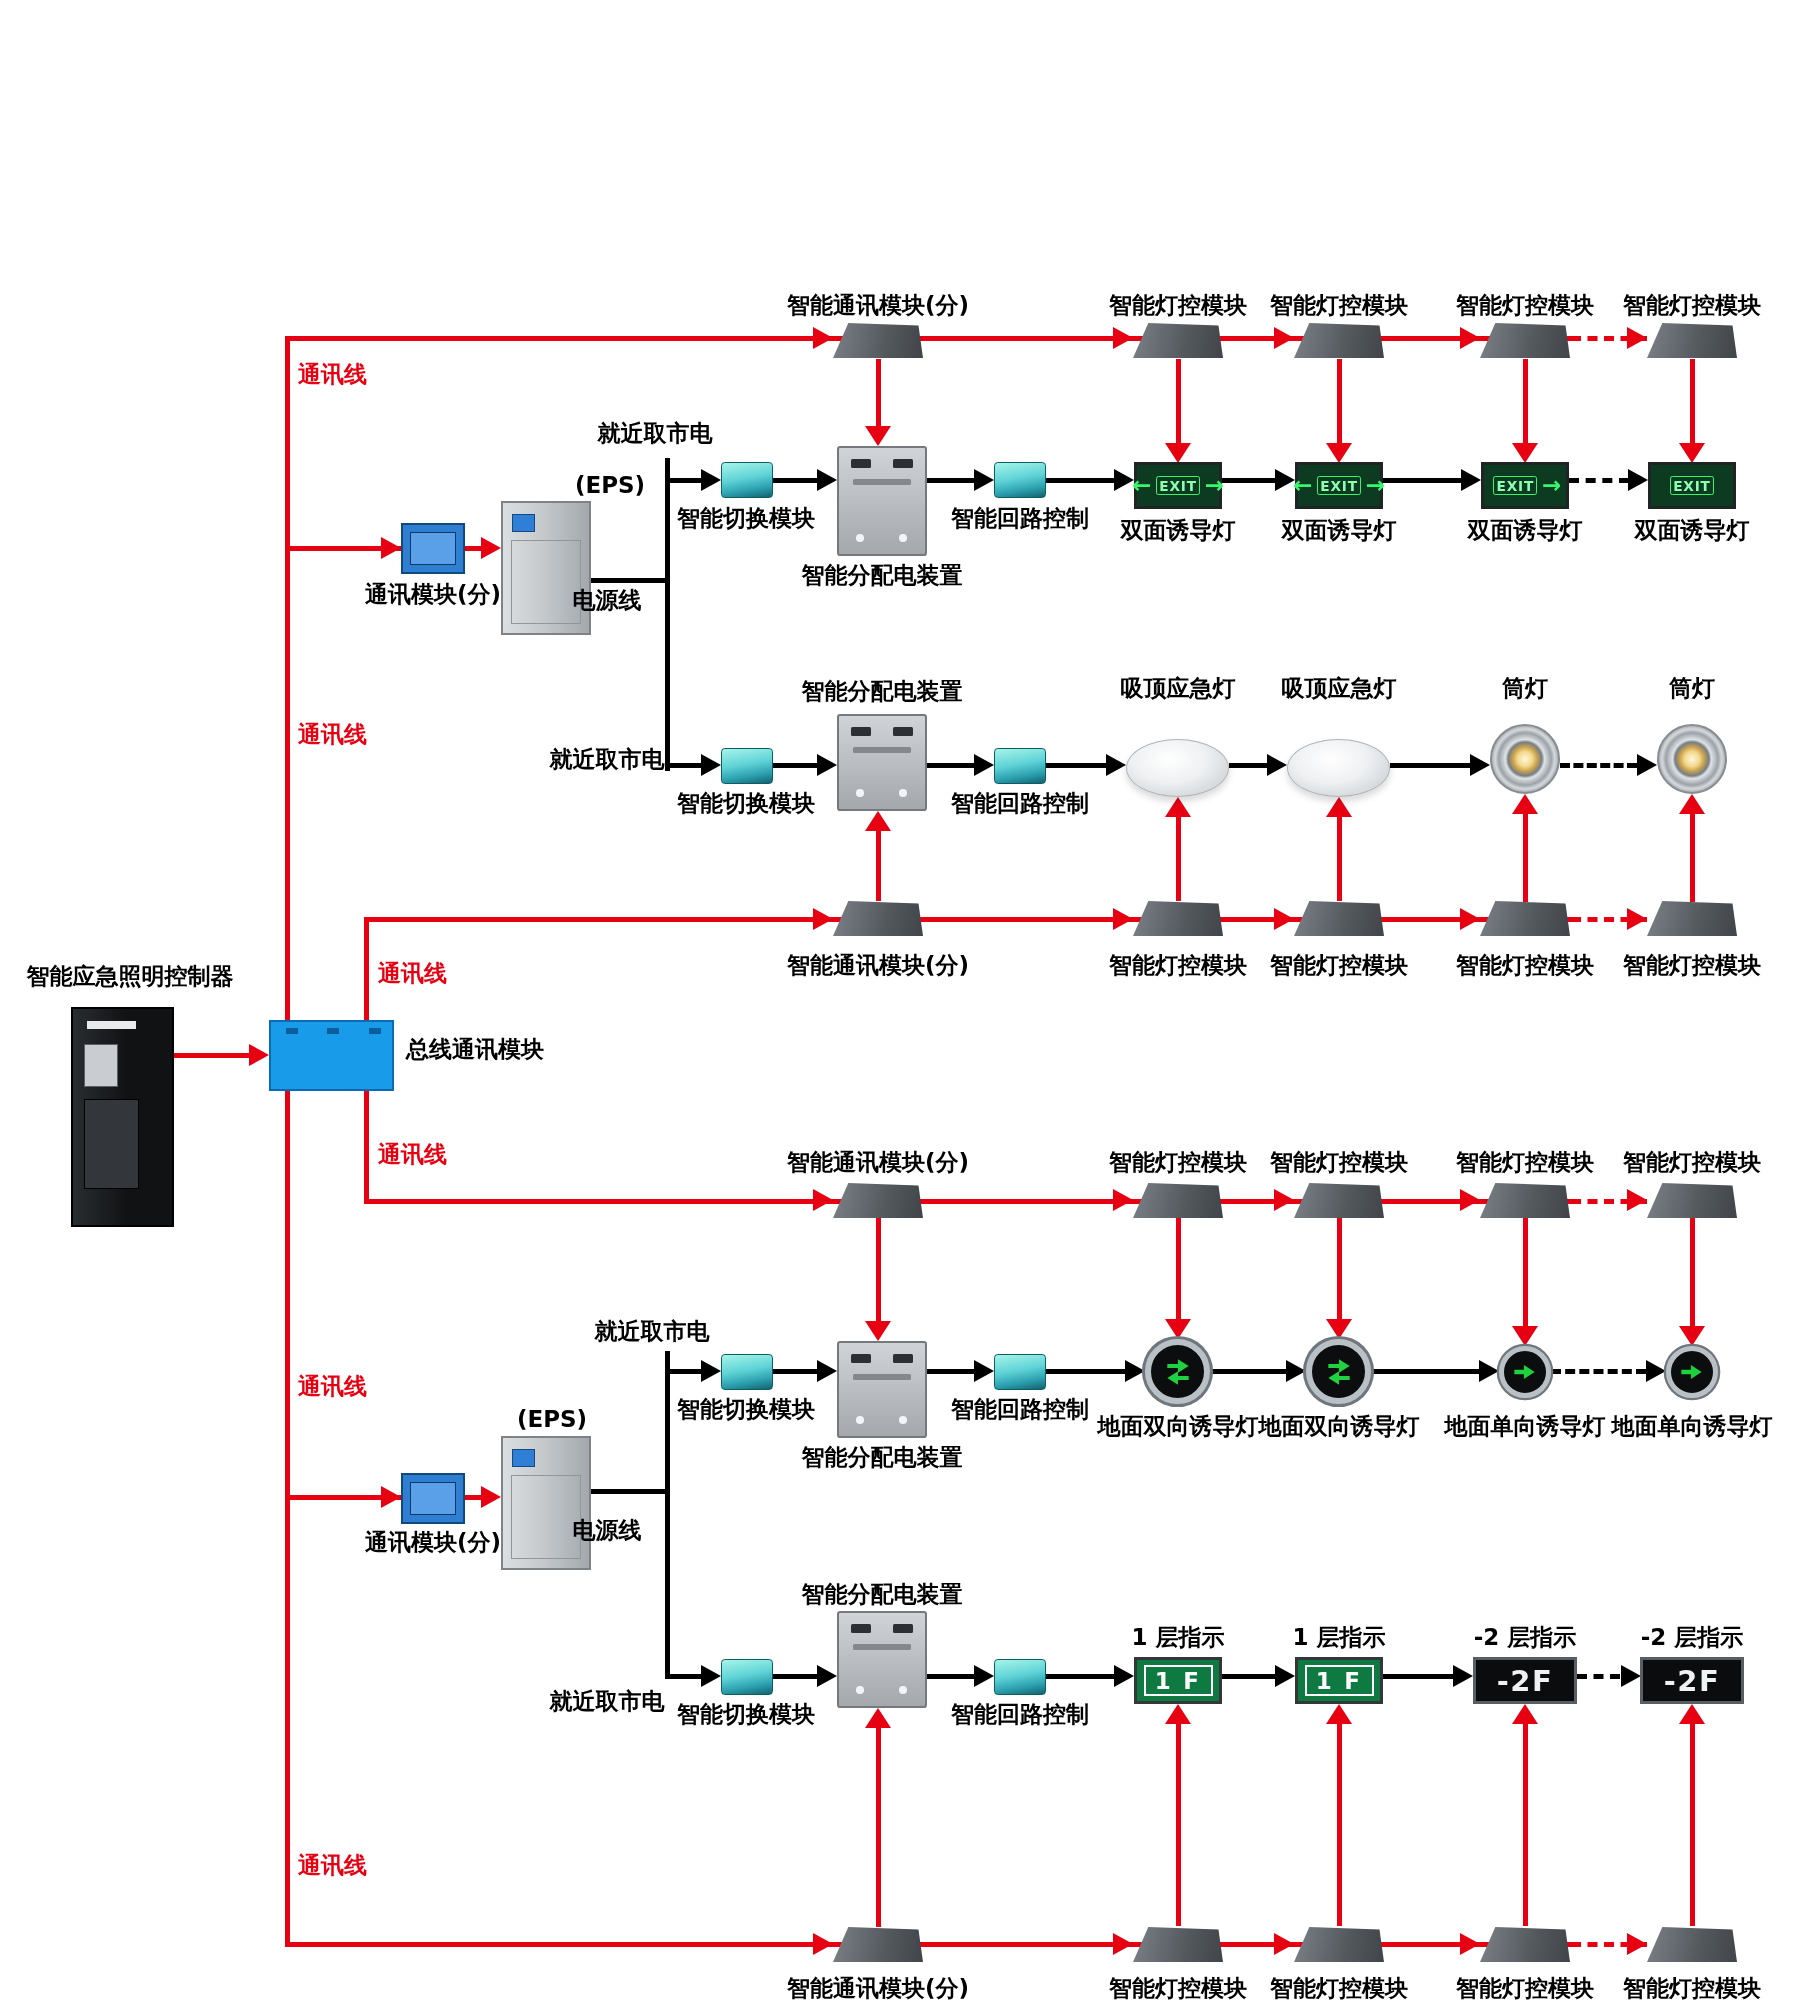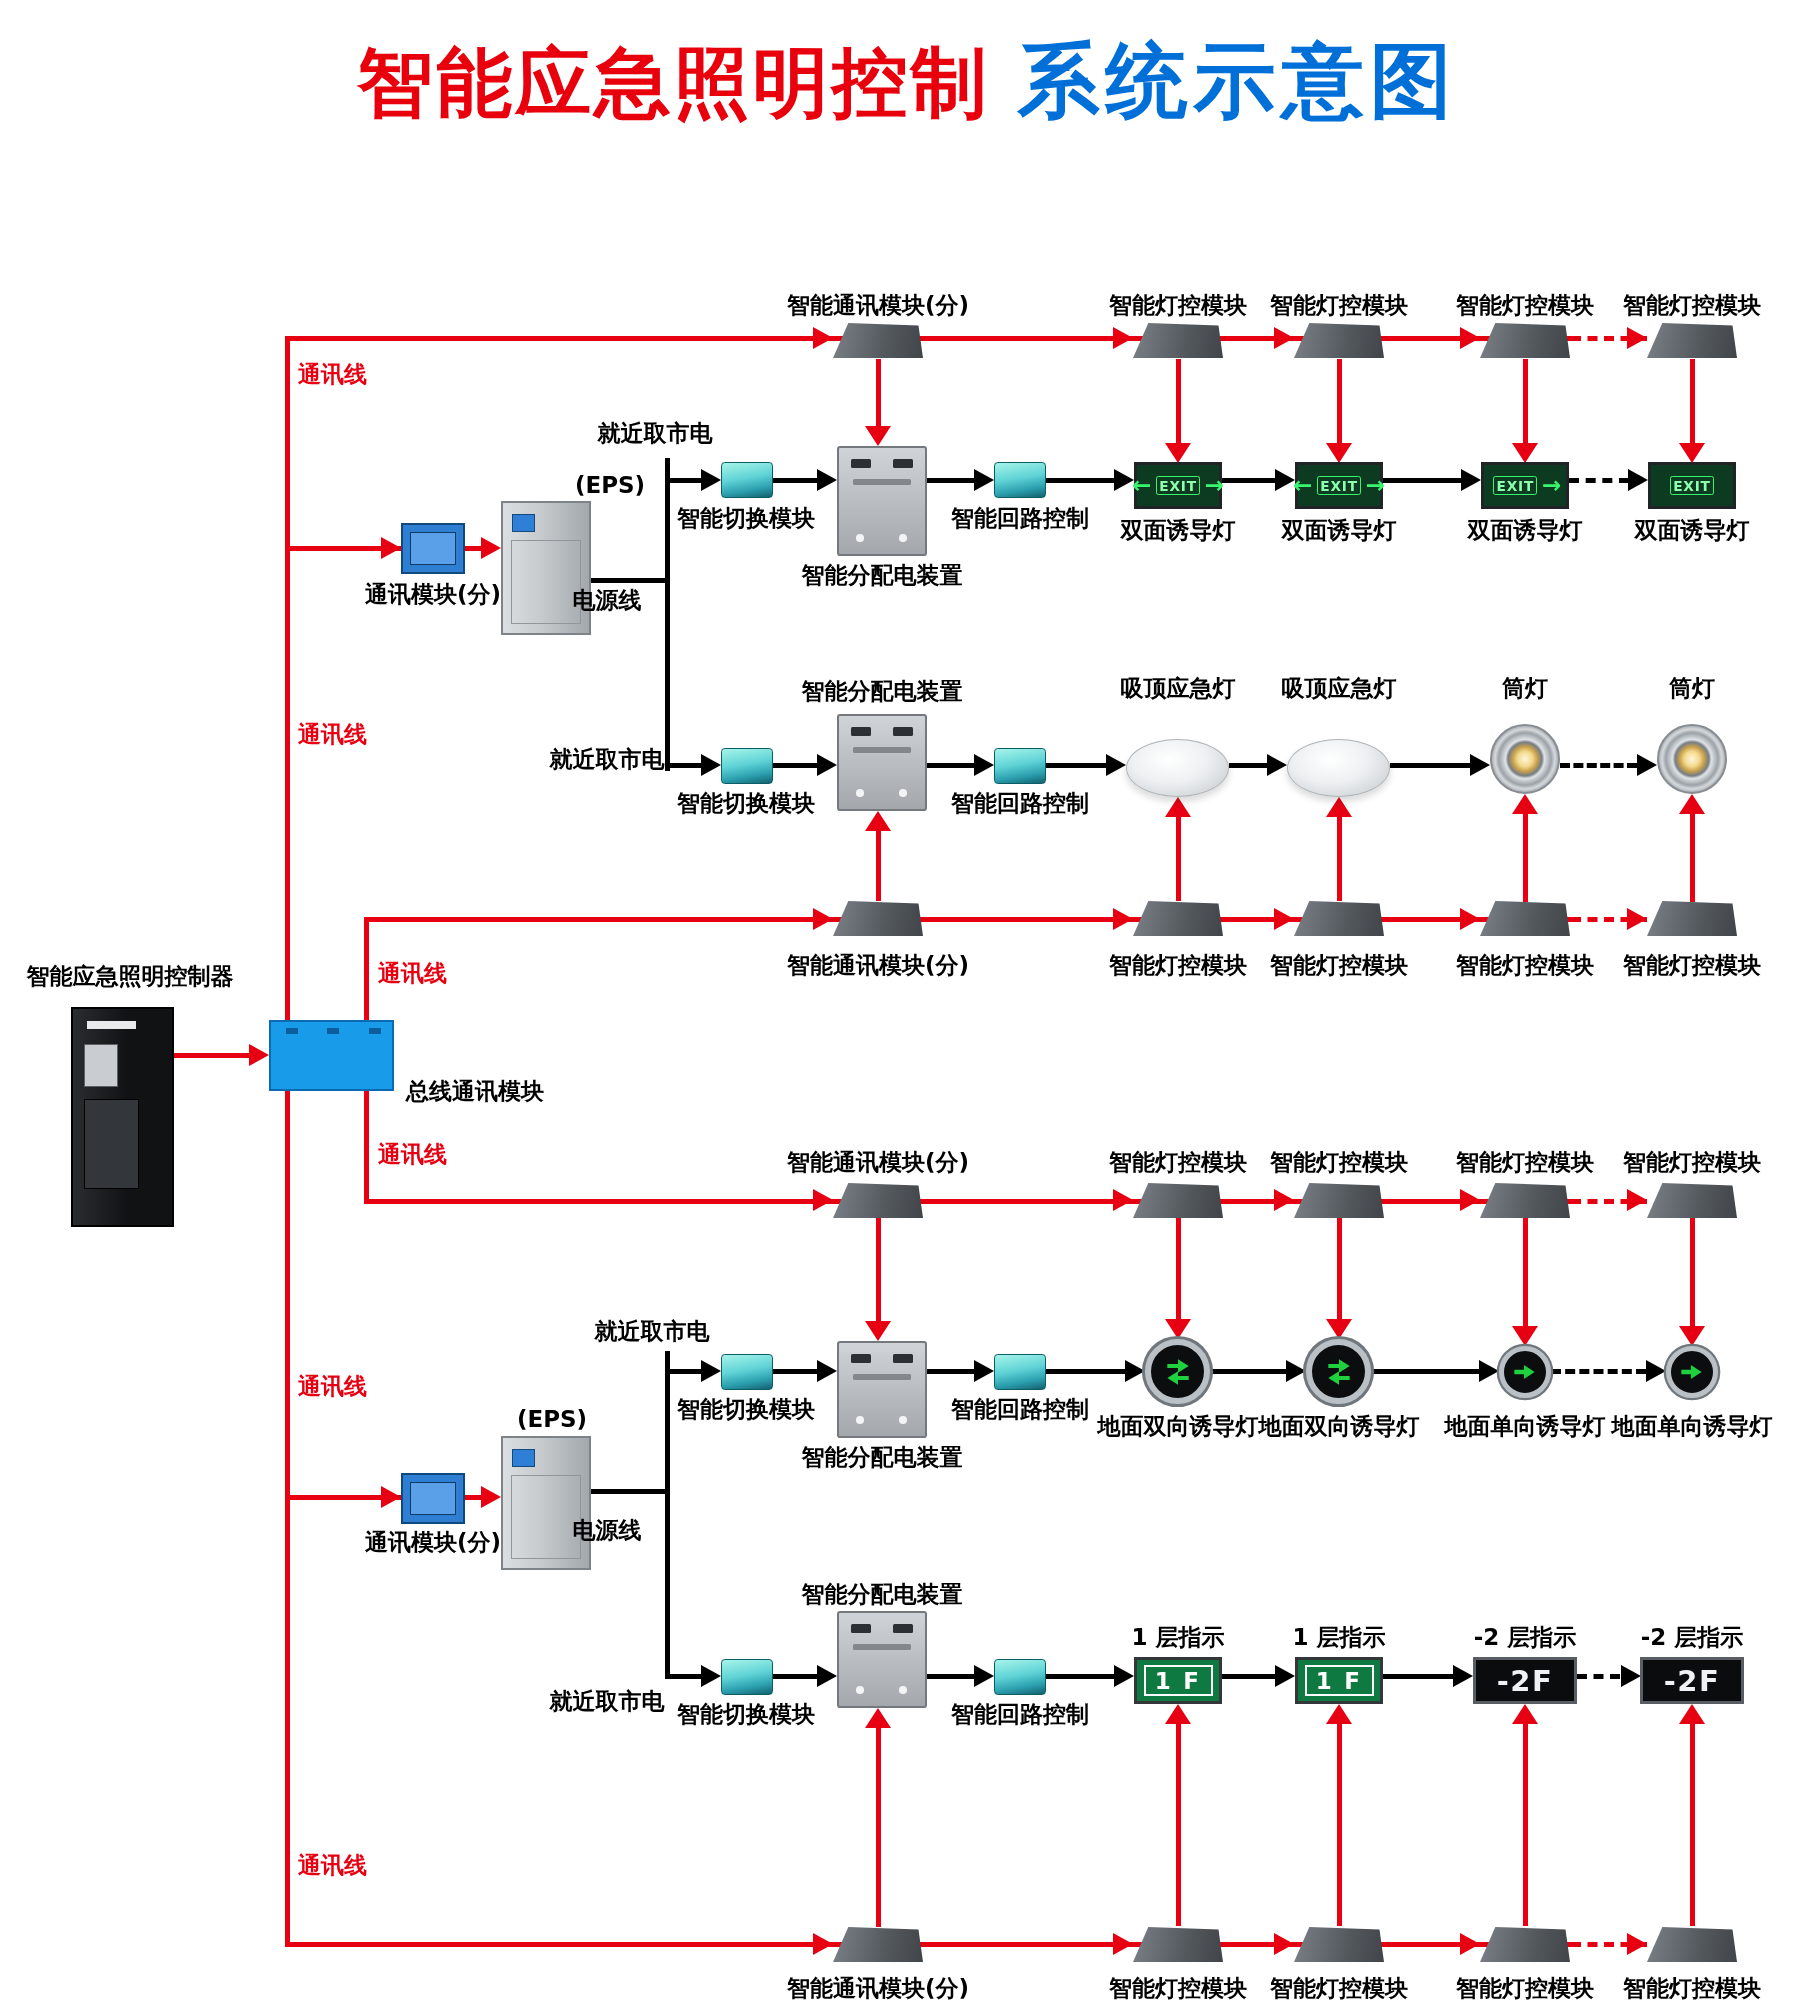--- a/index.html
+++ b/index.html
@@ -46,23 +46,20 @@
   .fsmall{position:absolute;width:52px;height:52px;border-radius:50%;background:#0b0d0e;border:5.3px solid #bac1c6;box-shadow:0 0 0 2.3px #6f767c;display:flex;align-items:center;justify-content:center}
   .fsign1{position:absolute;width:88px;height:47px;background:#0e7a41;border:3.8px solid #33373a;display:flex;align-items:center;justify-content:center}
   .fsign1 .in{border:2.3px solid #fff;padding:0.8px 9.2px;color:#fff;font-size:23px;font-weight:700;letter-spacing:2.3px;white-space:nowrap}
   .fsign2{position:absolute;width:104px;height:47px;background:#0a0c0d;border:3.8px solid #585e64;display:flex;align-items:center;justify-content:center;color:#eef2f4;font-size:29px;font-weight:700;letter-spacing:1.5px}
 </style>
 </head>
 <body>
 
 <div id="canvas">
 
-  <div class="title">
-    <span class="t1">智能应急照明控制</span><span class="t2">系统示意图</span>
-  </div>
 
   <div class="lr" style="left:285px;top:336px;width:5.3px;height:1611px"></div>
   <div class="lr" style="left:285px;top:336px;width:1286px;height:5.3px"></div>
   <div class="dr" style="left:1571px;top:336px;width:76px"></div>
   <div class="lr" style="left:364px;top:917px;width:1207px;height:5.3px"></div>
   <div class="dr" style="left:1571px;top:917px;width:76px"></div>
   <div class="lr" style="left:364px;top:1199px;width:1207px;height:5.3px"></div>
   <div class="dr" style="left:1571px;top:1199px;width:76px"></div>
   <div class="lr" style="left:285px;top:1942px;width:1286px;height:5.3px"></div>
   <div class="dr" style="left:1571px;top:1942px;width:76px"></div>
@@ -385,21 +382,21 @@
   <div class="lbl" style="left:1692px;top:675px">筒灯</div>
 
   <div class="lbl red lft" style="left:378px;top:960px">通讯线</div>
   <div class="lbl" style="left:878px;top:952px">智能通讯模块(分)</div>
   <div class="lbl" style="left:1178px;top:952px">智能灯控模块</div>
   <div class="lbl" style="left:1339px;top:952px">智能灯控模块</div>
   <div class="lbl" style="left:1525px;top:952px">智能灯控模块</div>
   <div class="lbl" style="left:1692px;top:952px">智能灯控模块</div>
 
   <div class="lbl" style="left:130px;top:963px">智能应急照明控制器</div>
-  <div class="lbl lft" style="left:406px;top:1078px">总线通讯模块</div>
+  <div class="lbl lft" style="left:406px;top:1036px">总线通讯模块</div>
 
   <div class="lbl red lft" style="left:378px;top:1141px">通讯线</div>
   <div class="lbl" style="left:878px;top:1149px">智能通讯模块(分)</div>
   <div class="lbl" style="left:1178px;top:1149px">智能灯控模块</div>
   <div class="lbl" style="left:1339px;top:1149px">智能灯控模块</div>
   <div class="lbl" style="left:1525px;top:1149px">智能灯控模块</div>
   <div class="lbl" style="left:1692px;top:1149px">智能灯控模块</div>
 
   <div class="lbl red lft" style="left:298px;top:1373px">通讯线</div>
   <div class="lbl" style="left:652px;top:1318px">就近取市电</div>

